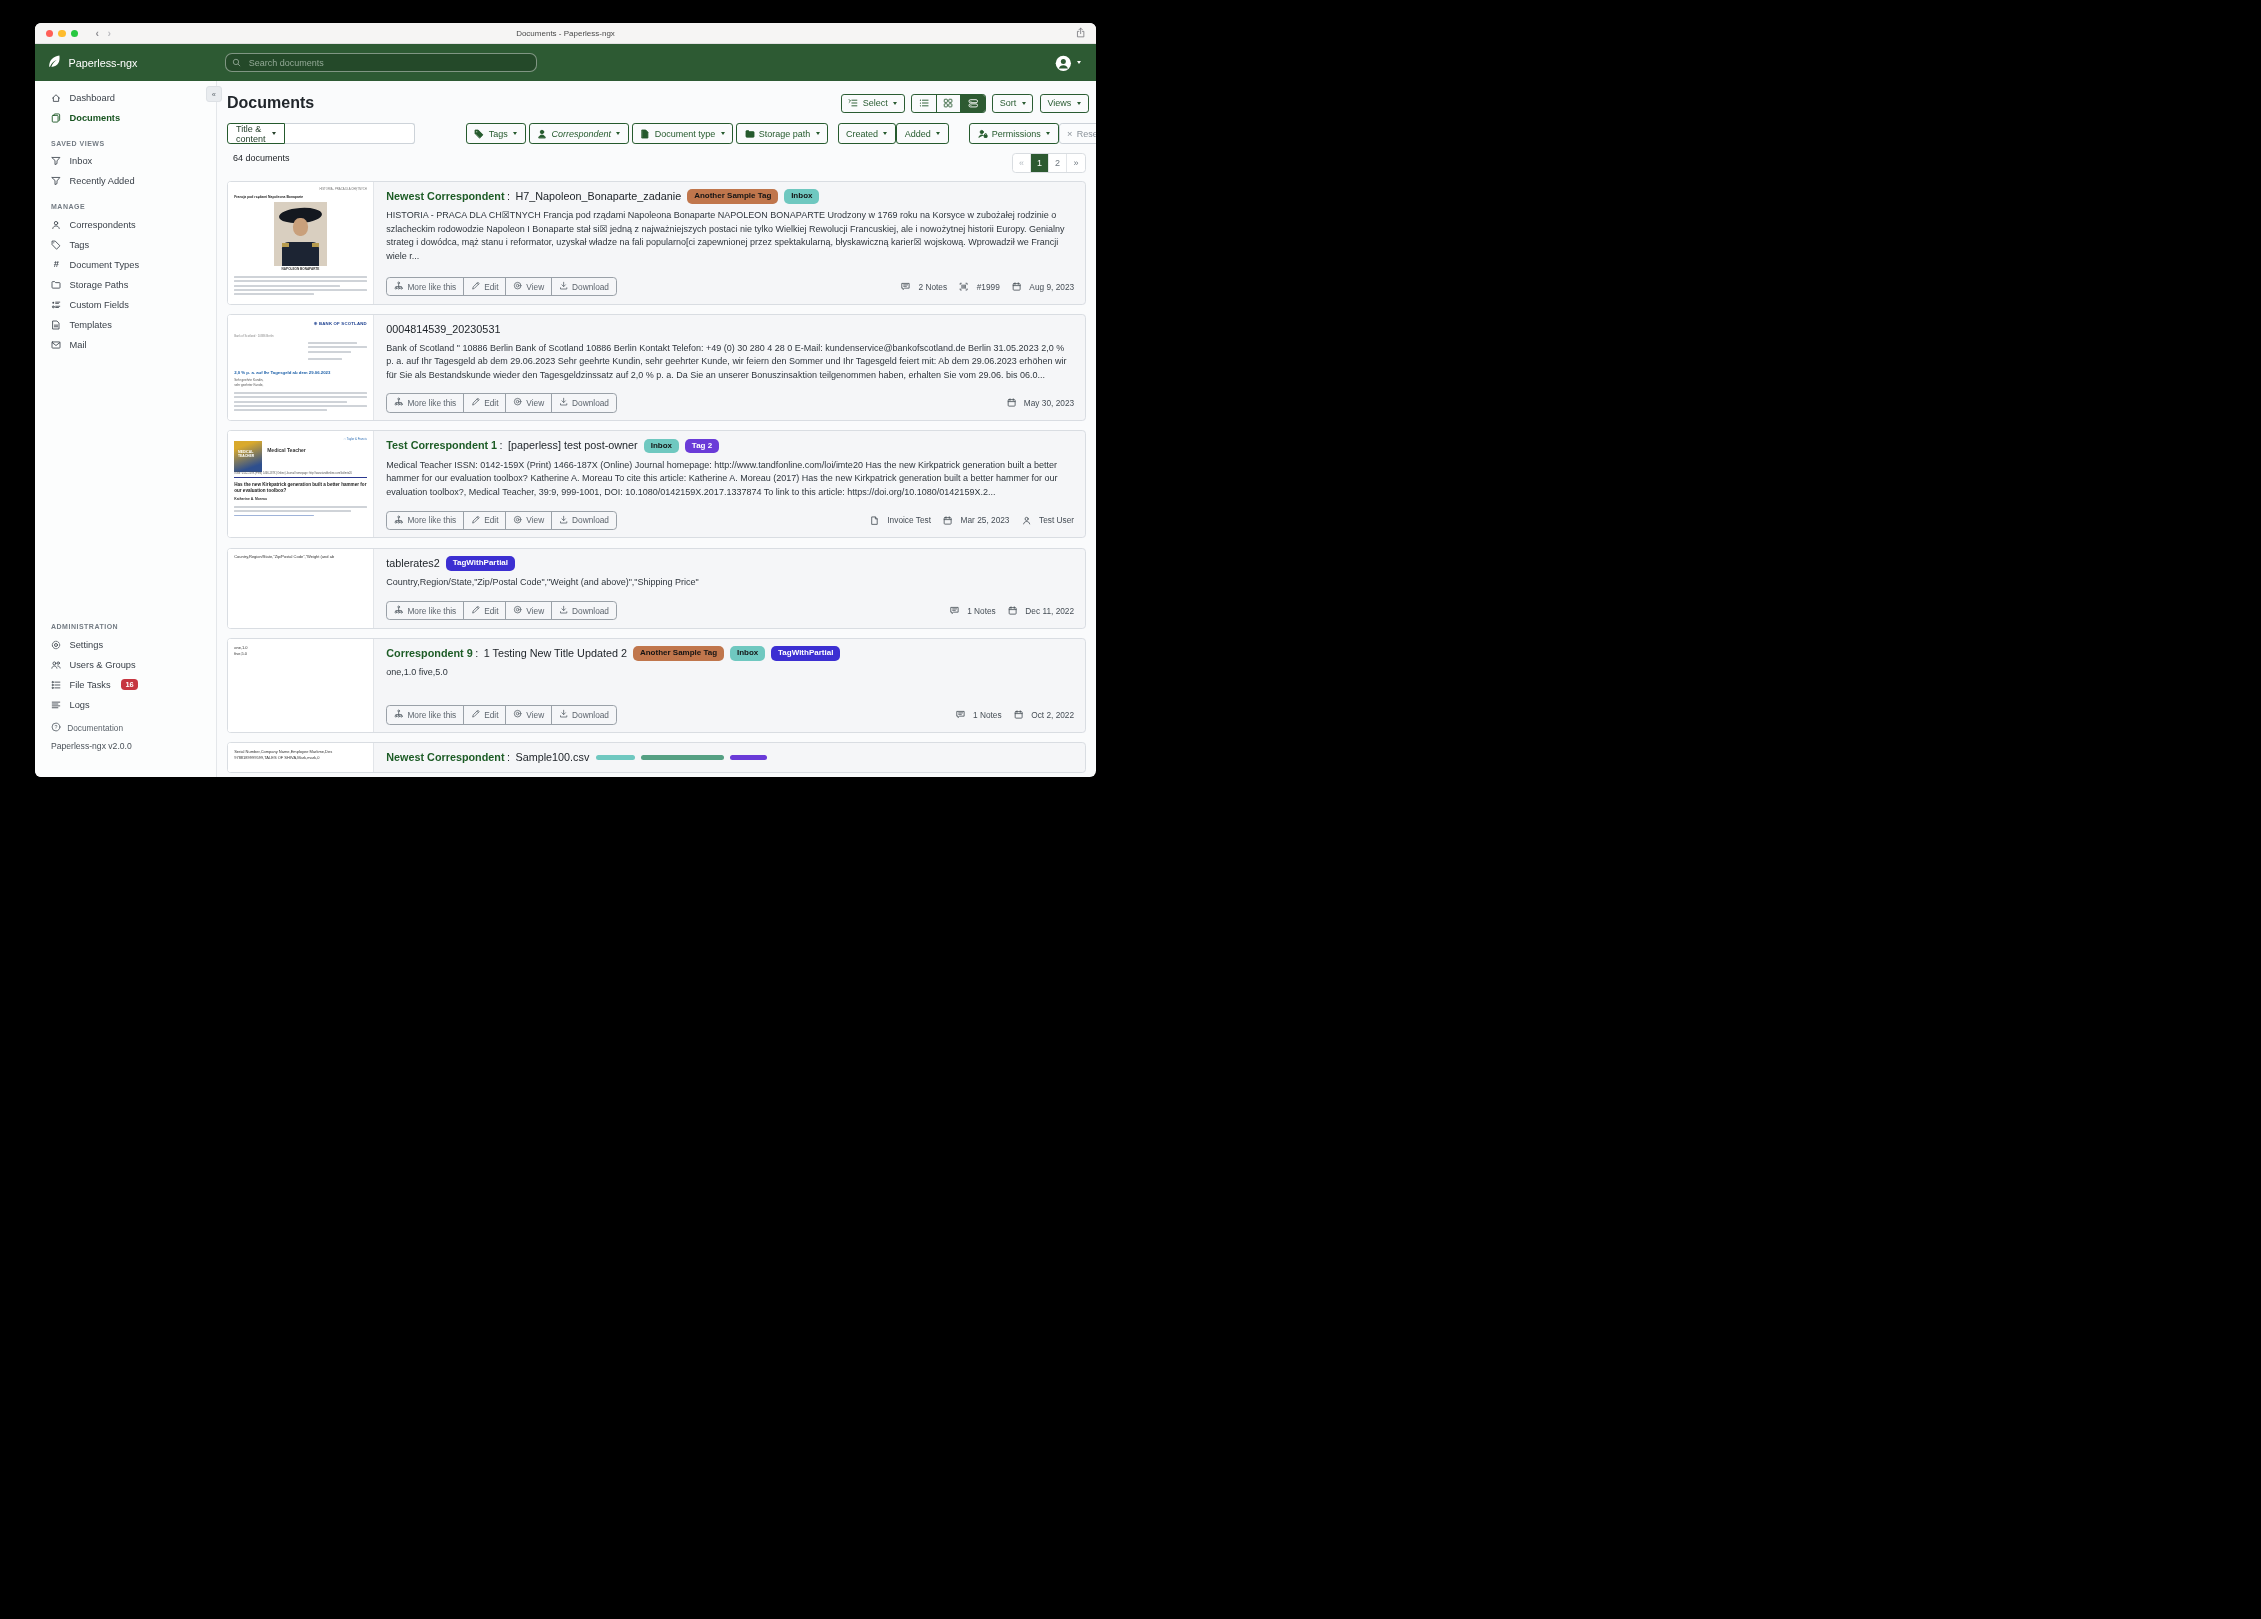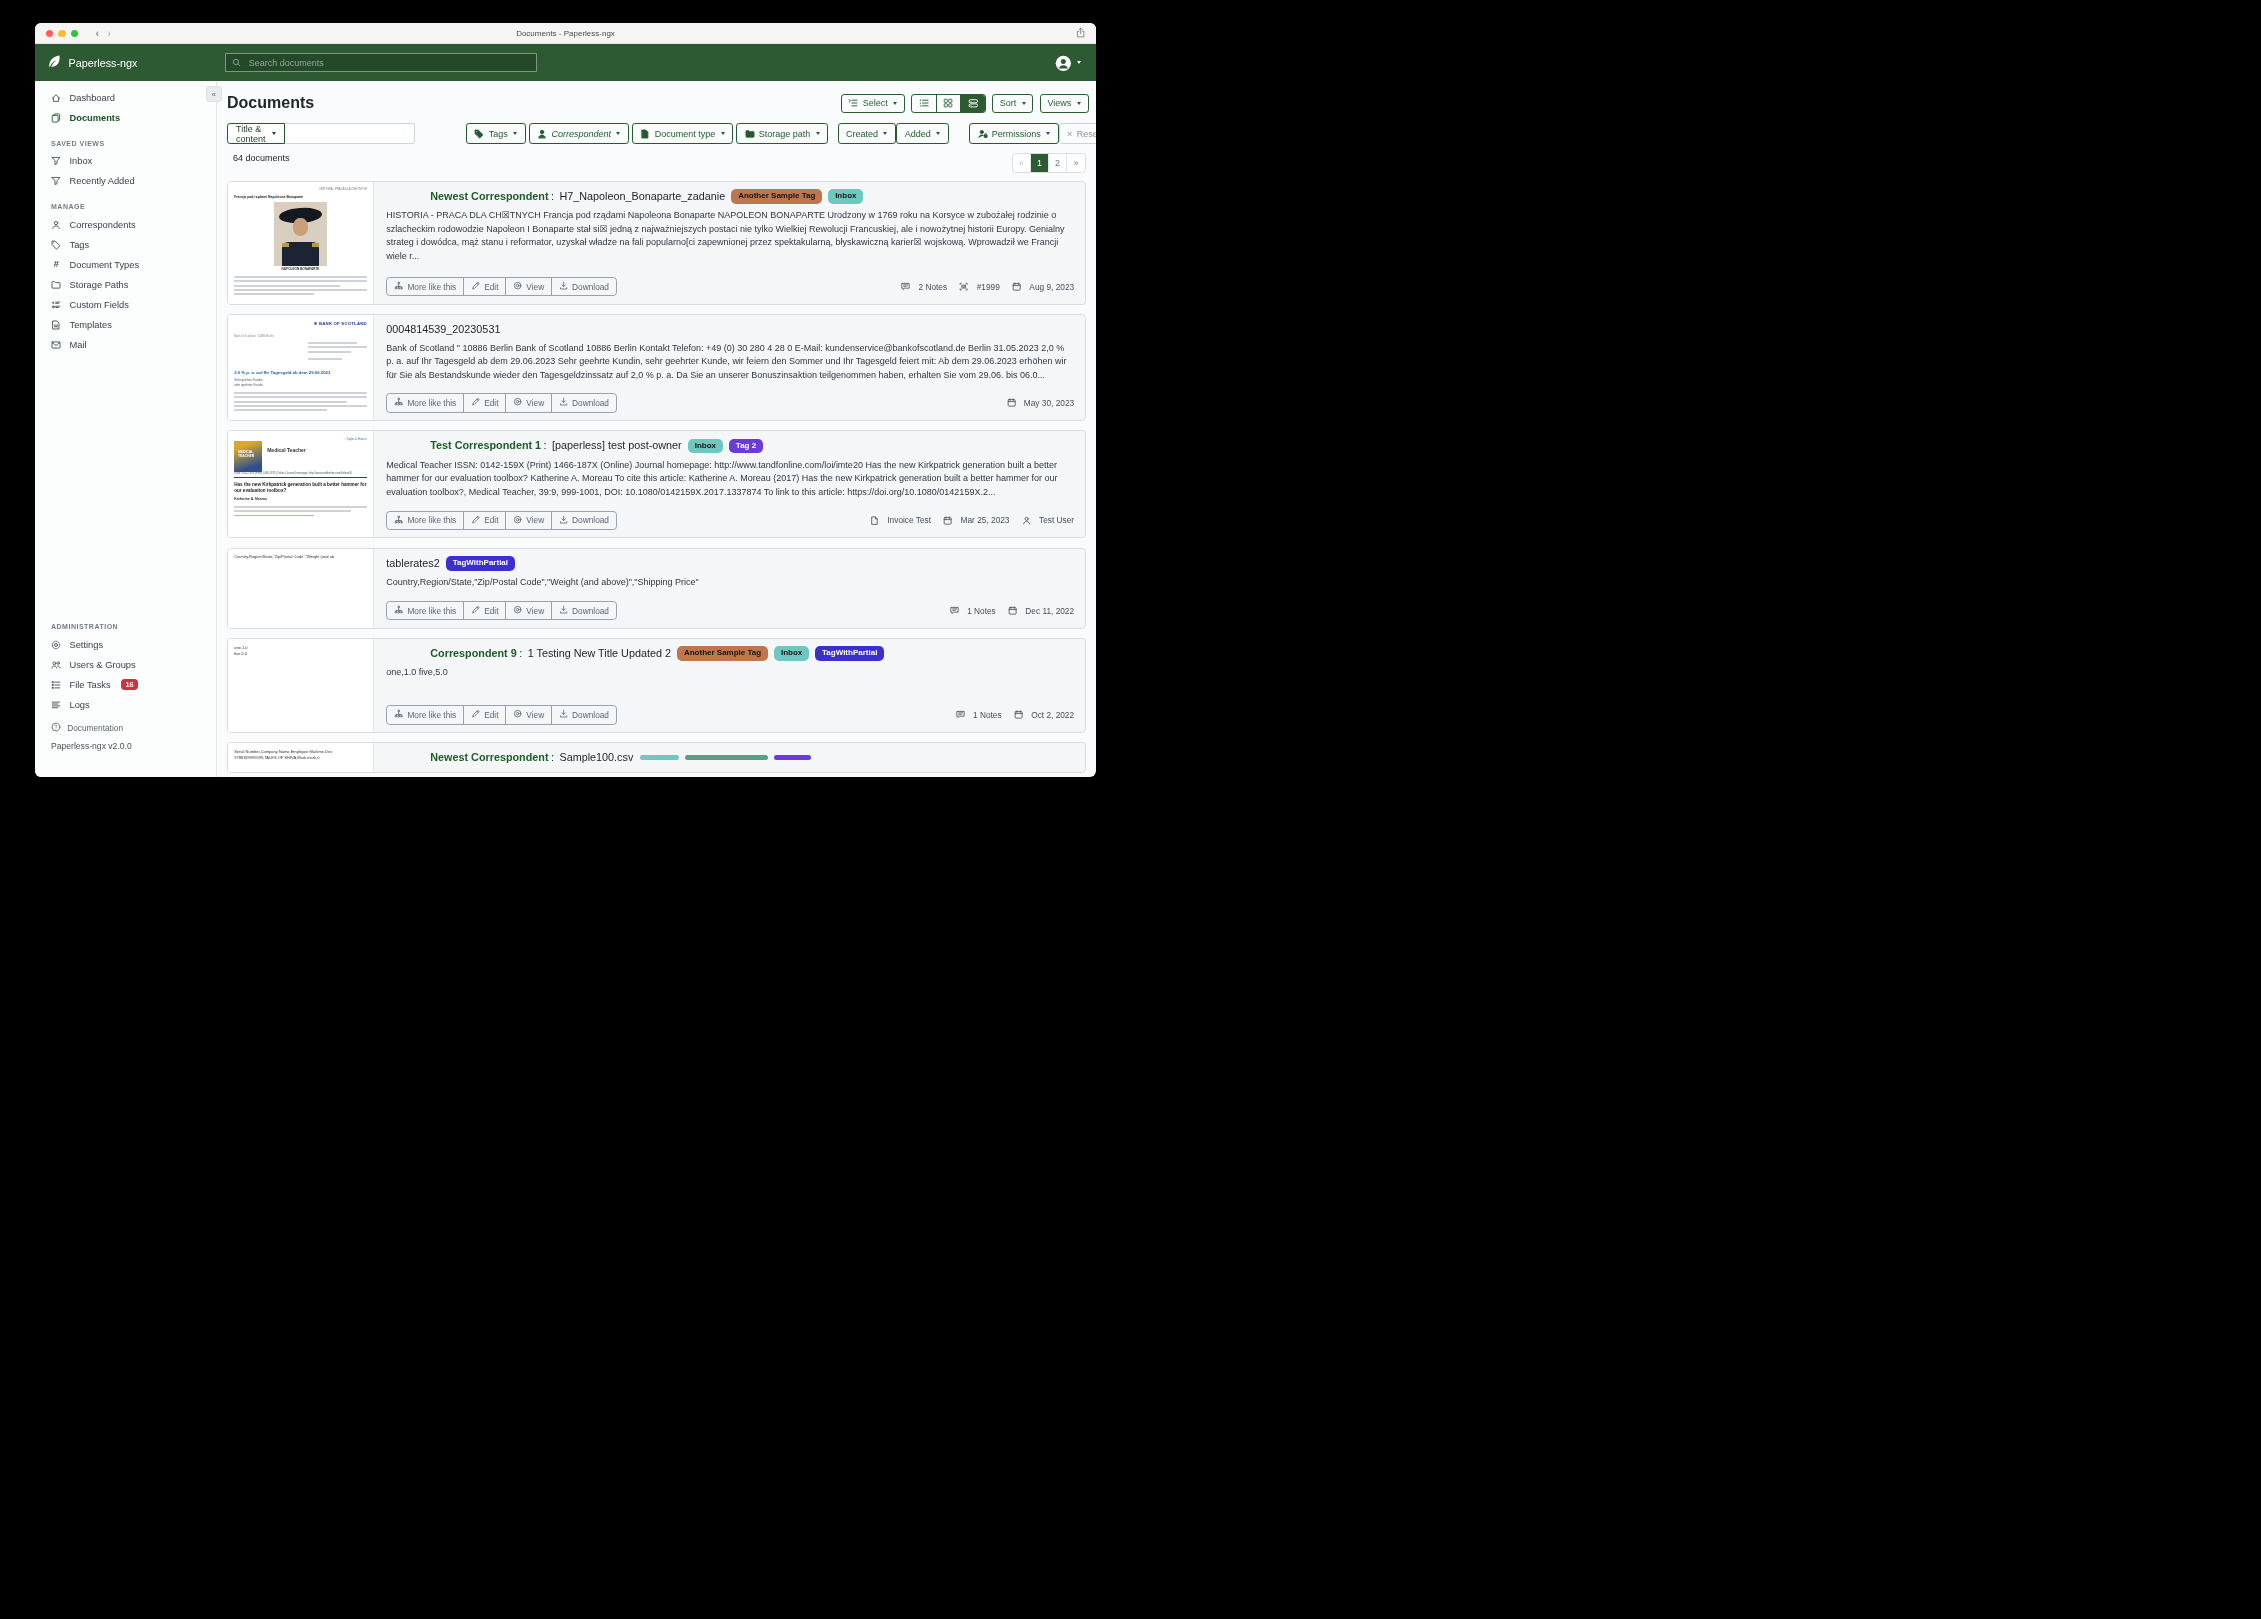--- a/index.html
+++ b/index.html
@@ -13,21 +13,21 @@
   .light.r{background:#ff5f57}.light.y{background:#febc2e}.light.g{background:#28c840}
   .navchev{margin-left:13.6px;font-size:10.5px;color:#8e8e93;line-height:1;user-select:none;padding:0 3.7px;font-weight:600}
   .navchev.fwd{color:#bcbcc0;margin-left:1.2px}
   .win-title{position:absolute;left:0;right:0;text-align:center;font-size:8px;color:#4a4a4a;}
   .share{position:absolute;right:11px;top:4.3px;color:#75757a}
   
   .navbar{height:37px;background:#2d5a33;display:flex;align-items:center;}
   .brand{display:flex;align-items:center;gap:6.2px;margin-left:12.3px;width:178px;}
   .brand span{color:#fff;font-size:10.8px;}
   .searchbox{display:flex;align-items:center;gap:5px;width:312px;height:19px;border:0.6px solid rgba(255,255,255,.42);
-    border-radius:1px;background:rgba(0,0,0,.18);padding:0 6.2px;box-sizing:border-box;}
+    border-radius:7px;background:rgba(0,0,0,.18);padding:0 6.2px;box-sizing:border-box;}
   .searchbox input{flex:1;background:transparent;border:none;outline:none;color:#dfe8e0;font-size:9px;font-family:inherit;}
   .searchbox input::placeholder{color:#93a996;}
   .searchbox svg{color:#93a996}
   .nav-right{margin-left:auto;margin-right:15px;display:flex;align-items:center;gap:3.7px;}
   
   .app-body{display:flex;height:696px;position:relative;}
   .sidebar{width:182px;background:#fcfdfd;border-right:0.6px solid #e4e7ea;display:flex;flex-direction:column;
     padding-top:6.2px;box-sizing:border-box;position:relative;flex-shrink:0;}
   .collapse-btn{position:absolute;left:171px;top:5px;width:13.6px;height:14px;background:#e9ecef;border:0.6px solid #dde1e5;
     border-radius:3.1px;color:#5f676e;font-size:7.4px;display:flex;align-items:center;justify-content:center;z-index:5;cursor:pointer;}
@@ -74,21 +74,21 @@
   .page.dim{color:#b4bbc1}
   .page.active{background:#2d5a31;color:#fff;}
   
   .cards{margin-top:7.4px;}
   .card{display:flex;background:#f5f6f8;border:0.6px solid #d9dde2;border-radius:3.7px;overflow:hidden;margin-bottom:9.3px;margin-right:2.5px;}
   .card:nth-child(1){min-height:122px}.card:nth-child(2){min-height:105px}.card:nth-child(3){min-height:106px}
   .card:nth-child(4){min-height:79px}.card:nth-child(5){min-height:93px}
   .thumb{width:145px;flex-shrink:0;background:#fff;border-right:0.6px solid #e2e5e9;position:relative;overflow:hidden;cursor:pointer;}
   .card-content{flex:1;padding:7.4px 11px 7.4px 12.3px;display:flex;flex-direction:column;min-width:0;}
   .title-row{display:flex;align-items:center;flex-wrap:wrap;gap:2.5px;line-height:1.25;}
-  .corr{color:#1d5c26;font-weight:700;font-size:10.8px;cursor:pointer;margin-left:44px;}
+  .corr{color:#1d5c26;font-weight:700;font-size:10.8px;cursor:pointer;}
   .doc-title{color:#21262b;font-size:10.8px;cursor:pointer;}
   .chip{border-radius:5px;padding:1.9px 6.8px 2.5px;font-size:8px;font-weight:700;margin-left:3.7px;white-space:nowrap;cursor:pointer;}
   .snippet{margin-top:5.6px;font-size:9px;color:#2f363d;line-height:1.5;}
   .card-footer{margin-top:auto;display:flex;align-items:center;justify-content:space-between;padding-top:6.2px;}
   .btn-group{display:flex;border:0.6px solid #9aa1a8;border-radius:3.7px;overflow:hidden;background:transparent;}
   .abtn{display:flex;align-items:center;gap:4px;padding:3.1px 6.8px;font-size:8.3px;color:#5d656d;border-right:0.6px solid #9aa1a8;cursor:pointer;white-space:nowrap;}
   .abtn:last-child{border-right:none}
   .meta{display:flex;align-items:center;gap:12.3px;}
   .meta-item{display:flex;align-items:center;gap:8px;font-size:8.3px;color:#454d55;cursor:pointer;}
   .meta-item .ic{color:#454d55;display:flex}

